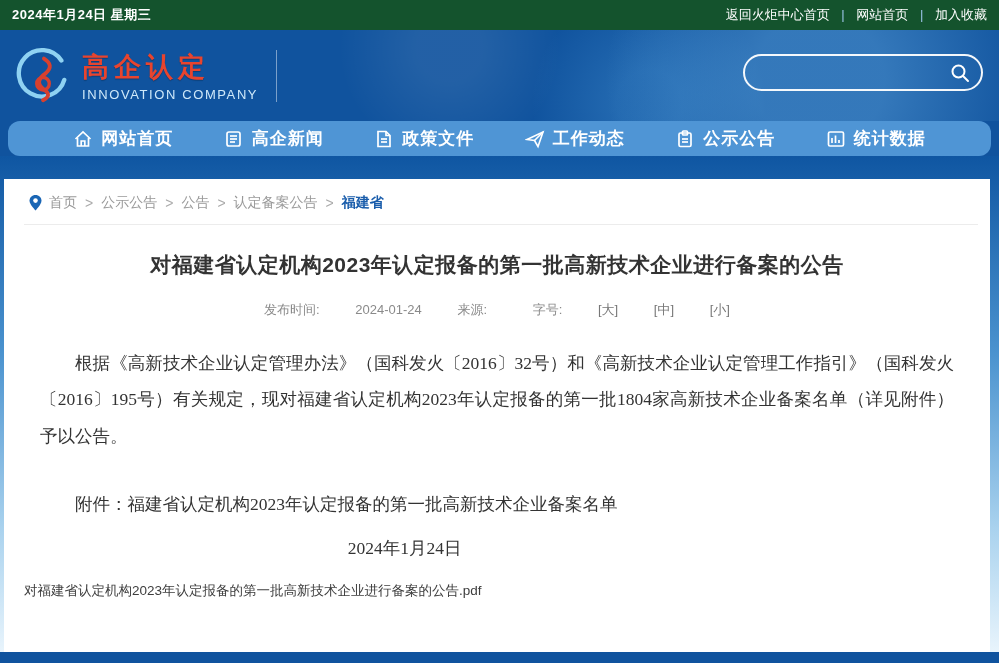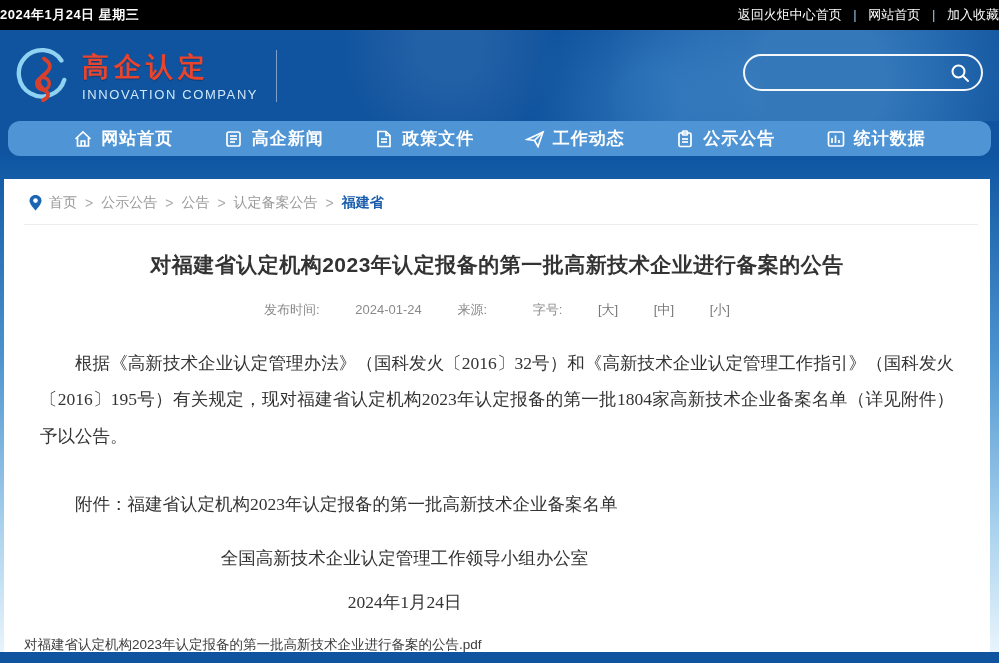--- a/index.html
+++ b/index.html
@@ -1,22 +1,22 @@
 <!DOCTYPE html>
 <html><head>
 <meta charset="utf-8">
 <style>
   * { margin:0; padding:0; box-sizing:border-box; }
   html,body { width:999px; height:663px; overflow:hidden;
     font-family:"Liberation Sans","DejaVu Sans",sans-serif; }
   .page { width:999px; height:663px; background:#10539e; position:relative; }
 
   
-  .topbar { height:30px; background:#000000; display:flex; align-items:center;
-    justify-content:space-between; padding:0 0; color:#fff; font-size:13px; }
+  .topbar { height:30px; background:#14532d; display:flex; align-items:center;
+    justify-content:space-between; padding:0 12px; color:#fff; font-size:13px; }
   .topbar a { color:#fff; text-decoration:none; cursor:pointer; }
   .topbar .sep { margin:0 8px; color:#9cc4e8; }
   .topbar-date { font-weight:bold; letter-spacing:.5px; }
 
   
   .header { height:91px; position:relative;
     background:linear-gradient(120deg,#15619f 0%,#1b6cb4 35%,#247aacko 0%),
                linear-gradient(120deg,#15619f 0%,#1b6cb4 45%,#2a7ec6 100%);
     display:flex; align-items:center; padding:0 14px; }
   .header::before { content:""; position:absolute; inset:0;
@@ -209,21 +209,20 @@
           <span class="fsize">[大]</span>
           <span class="fsize">[中]</span>
           <span class="fsize">[小]</span>
         </div>
 
         <p class="body-text">根据《高新技术企业认定管理办法》（国科发火〔2016〕32号）和《高新技术企业认定管理工作指引》（国科发火〔2016〕195号）有关规定，现对福建省认定机构2023年认定报备的第一批1804家高新技术企业备案名单（详见附件）予以公告。</p>
 
         <p class="attach-line">附件：福建省认定机构2023年认定报备的第一批高新技术企业备案名单</p>
 
         <div class="sig-block">
-          <div class="sig-org">全国高新技术企业认定管理工作领导小组办公室</div>
           <div class="sig-date">2024年1月24日</div>
         </div>
       </div>
 
       <a class="pdf-link">对福建省认定机构2023年认定报备的第一批高新技术企业进行备案的公告.pdf</a>
 
     </div>
   </div>
 
 </div>

